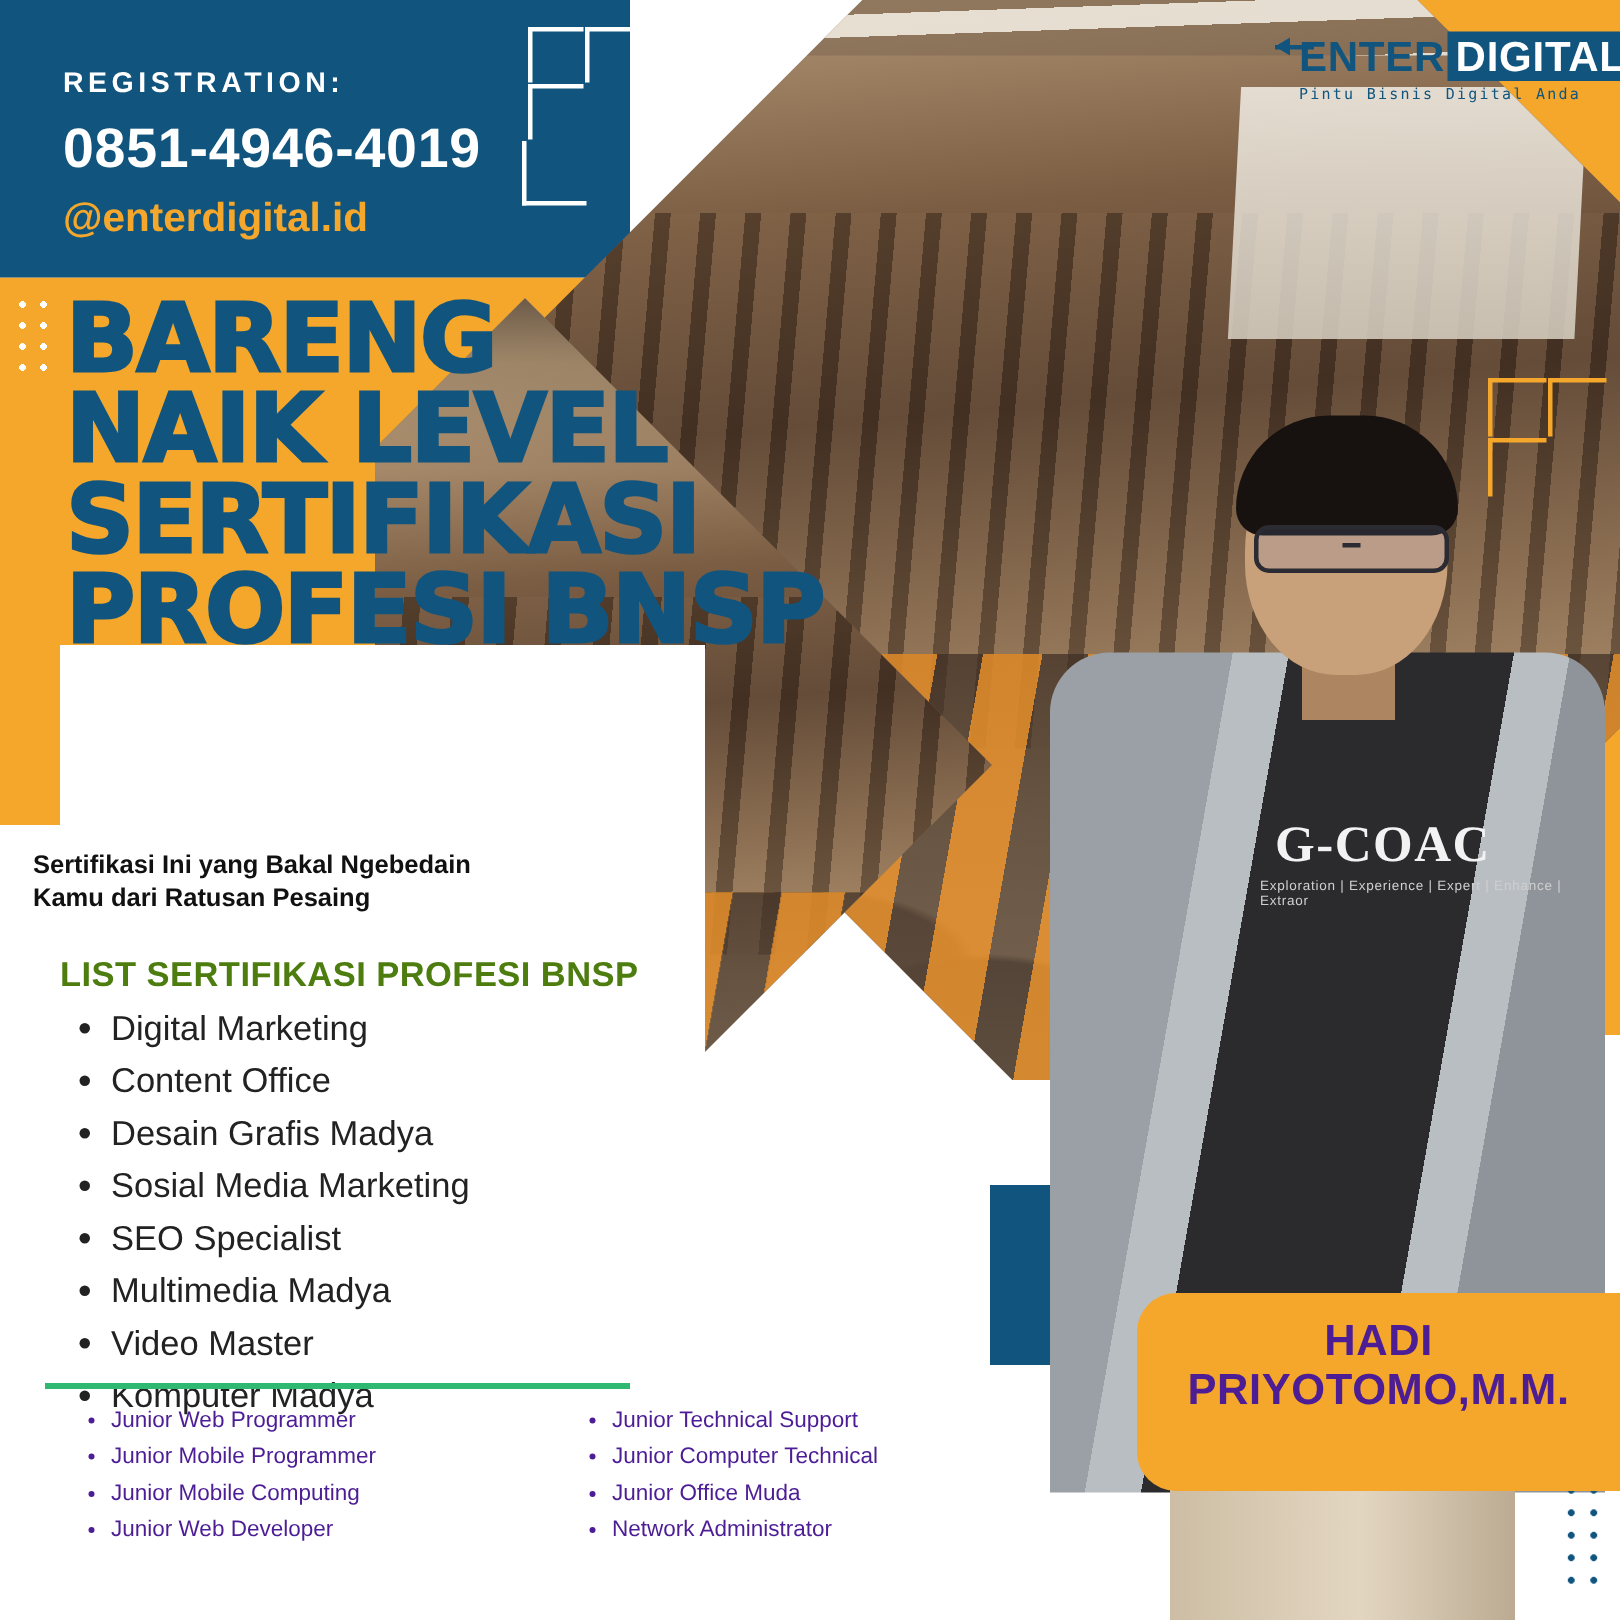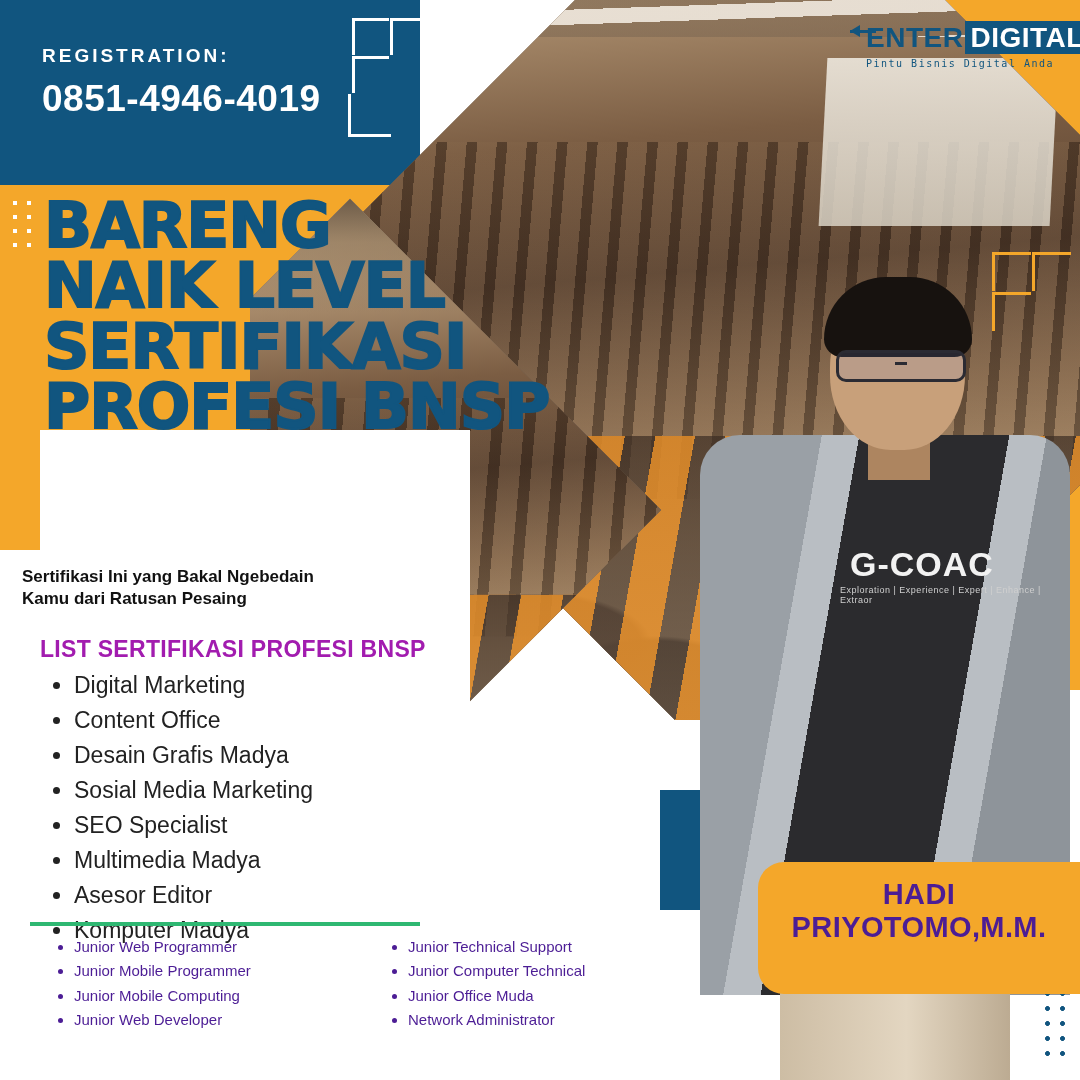--- a/index.html
+++ b/index.html
@@ -128,21 +128,21 @@
     overflow: hidden;
   }
   .p-body {
     position: absolute; left: 10px; top: 180px; width: 370px; height: 560px;
     background: linear-gradient(100deg, #9aa0a6 0 26%, #b9bec3 26% 34%, #2b2b2e 34% 66%, #b9bec3 66% 74%, #8e949a 74% 100%);
     border-radius: 40px 40px 0 0;
   }
   .p-shirt-text {
     position: absolute; left: 160px; top: 290px; width: 200px;
     color: #f2f2f2; font-weight: bold; font-size: 34px; letter-spacing: 1px;
-    font-family: Liberation Sans, sans-serif;
+    font-family: Liberation Serif, serif;
   }
   .p-shirt-sub {
     position: absolute; left: 150px; top: 330px; width: 210px;
     color: #cfcfcf; font-size: 9px; letter-spacing: .5px;
   }
   .p-head {
     position: absolute; left: 140px; top: 30px; width: 135px; height: 165px;
     background: #c8a07a;
     border-radius: 50% 50% 45% 45%;
   }
@@ -196,21 +196,21 @@
   }
   .headline div { white-space: nowrap; }
 
   .tagline {
     position: absolute; left: 22px; top: 566px; width: 330px;
     color: #111111; font-size: 17px; font-weight: bold; line-height: 1.28;
   }
 
   .list-title {
     position: absolute; left: 40px; top: 636px;
-    color: #a21caf; font-size: 23px; font-weight: bold; letter-spacing: .3px;
+    color: #4d7c0f; font-size: 23px; font-weight: bold; letter-spacing: .3px;
   }
 
   .main-list {
     position: absolute; left: 52px; top: 668px; width: 420px;
     margin: 0; padding: 0 0 0 22px;
     color: #222222;
     font-size: 23px;
     line-height: 1.52;
     list-style: disc;
   }
@@ -339,40 +339,41 @@
   <div class="brk b3"></div>
   <div class="brk b4"></div>
   <div class="brk o1"></div>
   <div class="brk o2"></div>
   <div class="brk o3"></div>
   <div class="dots"></div>
   <div class="dots-left"></div>
 
   <div class="reg-label">REGISTRATION:</div>
   <div class="phone">0851-4946-4019</div>
+  <div class="handle">@enterdigital.id</div>
 
   <div class="headline">
     <div>BARENG</div>
     <div>NAIK LEVEL</div>
     <div>SERTIFIKASI</div>
     <div>PROFESI BNSP</div>
   </div>
 
   <div class="tagline">Sertifikasi Ini yang Bakal Ngebedain Kamu dari Ratusan Pesaing</div>
 
   <div class="list-title">LIST SERTIFIKASI PROFESI BNSP</div>
 
   <ul class="main-list">
     <li>Digital Marketing</li>
     <li>Content Office</li>
     <li>Desain Grafis Madya</li>
     <li>Sosial Media Marketing</li>
     <li>SEO Specialist</li>
     <li>Multimedia Madya</li>
-    <li>Asesor Editor</li>
+    <li>Video Master</li>
     <li>Komputer Madya</li>
   </ul>
 
   <div class="divider"></div>
 
   <ul class="col-list col-left">
     <li>Junior Web Programmer</li>
     <li>Junior Mobile Programmer</li>
     <li>Junior Mobile Computing</li>
     <li>Junior Web Developer</li>

